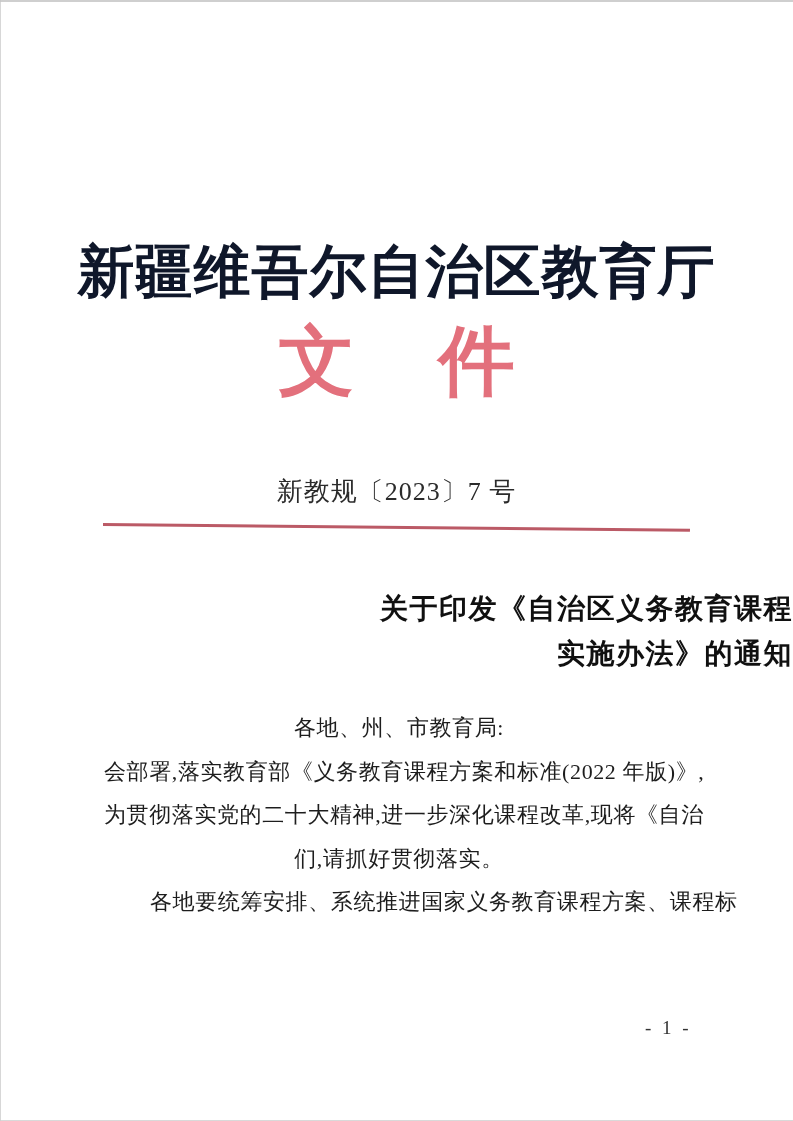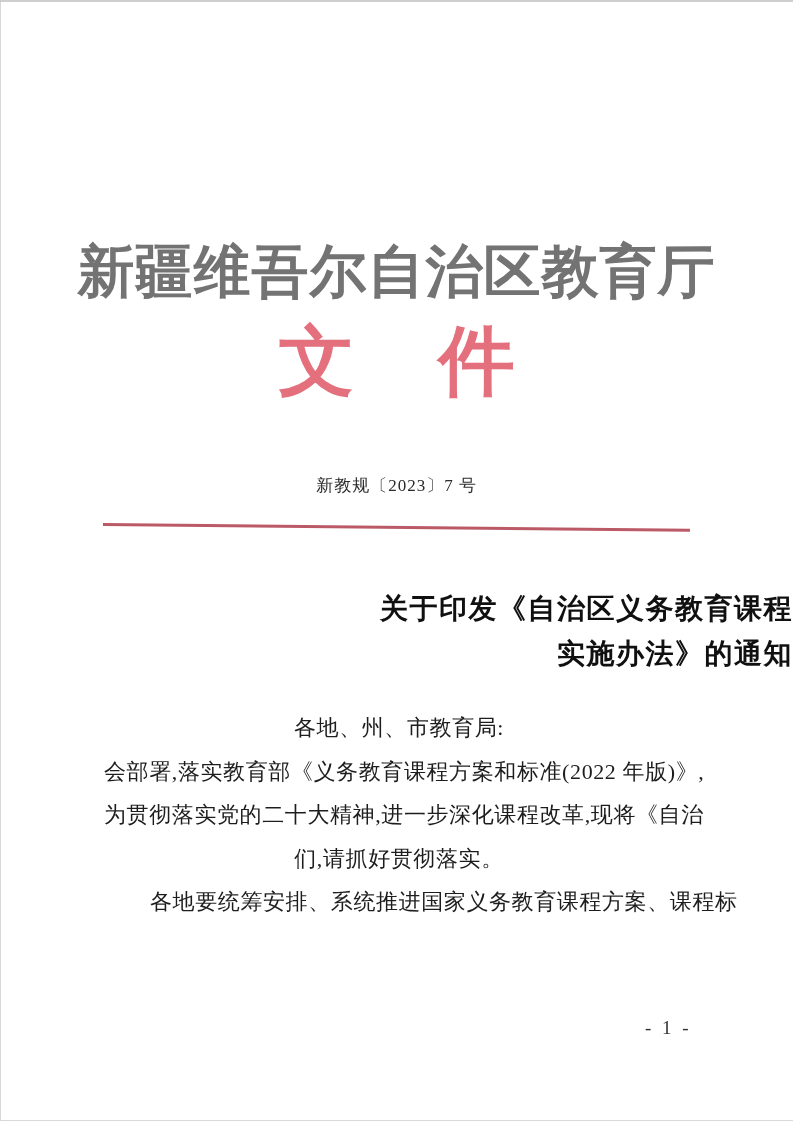--- a/index.html
+++ b/index.html
@@ -20,39 +20,39 @@
   .edge-left   { position:absolute; top:0; left:0; bottom:0; width:1px; background:#c6c6c6; opacity:.7; }
   .edge-bottom { position:absolute; bottom:0; left:0; right:0; height:1px; background:#cfcfcf; opacity:.8; }
 
   .agency-name {
     position: absolute;
     top: 234px; left: 0; right: 0;
     text-align: center;
     font-size: 57px;
     font-weight: bold;
     letter-spacing: 1px;
-    color: #737373;
+    color: #0f172a;
     white-space: nowrap;
   }
   .doc-type {
     position: absolute;
     top: 320px; left: 0; right: 0;
     display: flex;
     justify-content: center;
     gap: 84px;
     font-size: 76px;
     font-weight: bold;
     color: #e3707c;
     line-height: 1.1;
   }
   .doc-number {
     position: absolute;
     top: 474px; left: 0; right: 0;
     text-align: center;
-    font-size: 17px;
+    font-size: 26px;
     color: #2b2b2b;
     letter-spacing: 1px;
   }
   .red-line {
     position: absolute;
     top: 523px;
     left: 103px;
     width: 587px;
     height: 3px;
     background: #bb5a66;

